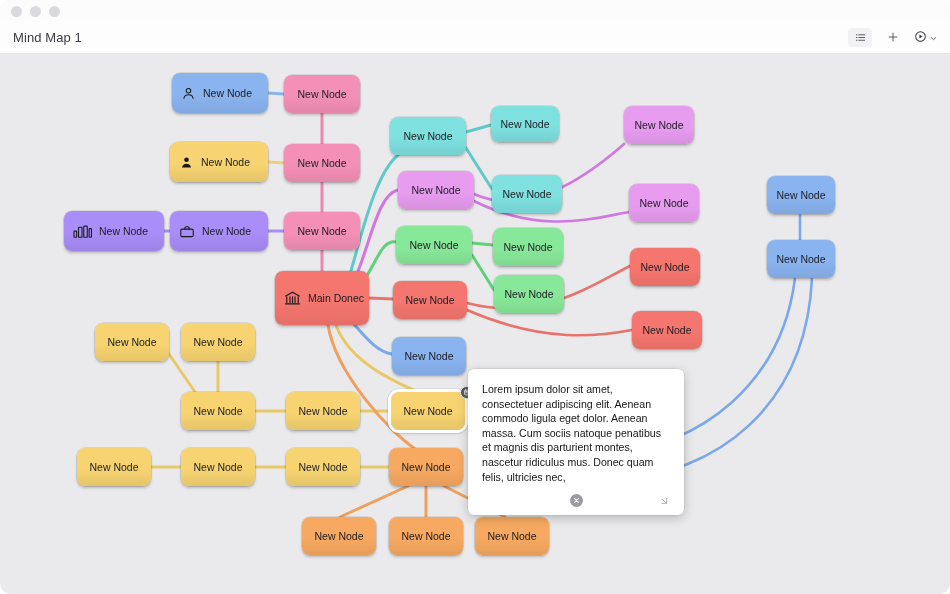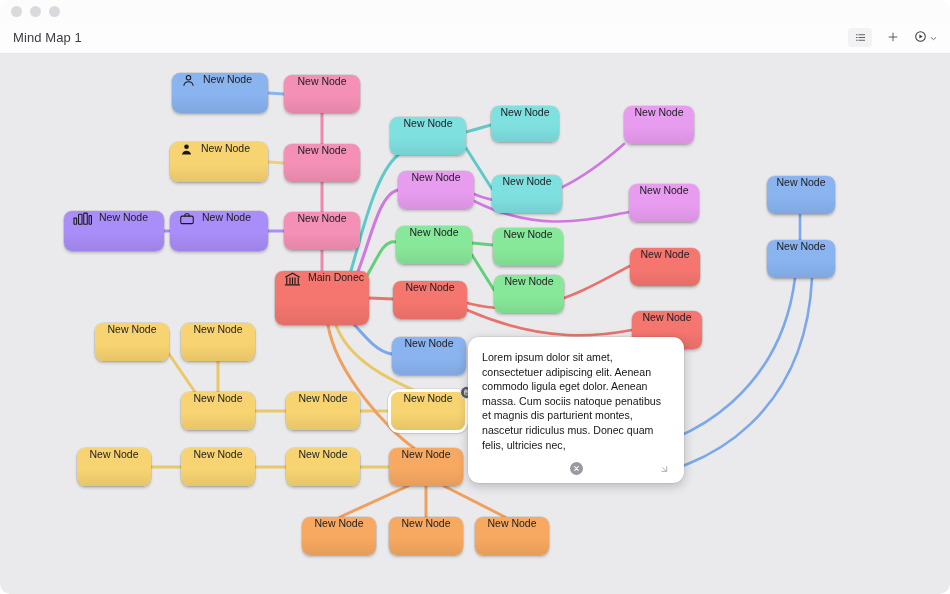--- a/index.html
+++ b/index.html
@@ -54,21 +54,21 @@
     background: #eaeaec;
     border-bottom-left-radius: 10px;
     border-bottom-right-radius: 10px;
     overflow: hidden;
   }
   .edges { position: absolute; inset: 0; width: 950px; height: 540px; }
   
   .node {
     position: absolute;
     border-radius: 8px;
-    display: flex; align-items: flex-start; justify-content: center;
+    display: flex; align-items: center; justify-content: center;
     gap: 7px;
     font-size: 10.5px;
     color: #1c1c20;
     box-shadow: 0 2px 3px rgba(0,0,0,.22), 0 0 0 .5px rgba(0,0,0,.16);
     white-space: nowrap;
     padding: 0 9px;
   }
   .node.wicon { justify-content: flex-start; }
   .node .ic { display: flex; align-items: center; flex: 0 0 auto; }
   .node .lbl { flex: 0 0 auto; }
@@ -79,24 +79,24 @@
     position: absolute;
     width: 13px; height: 13px; border-radius: 50%;
     background: #585860;
     border: 1.5px solid #e8e8ea;
     display: flex; align-items: center; justify-content: center;
   }
   
   .note {
     position: absolute;
     background: #ffffff;
-    border-radius: 11px;
+    border-radius: 6px;
     box-shadow: 0 3px 11px rgba(0,0,0,.22), 0 0 0 .5px rgba(0,0,0,.1);
     padding: 13px 14px 0 14px;
-    display: flex; flex-direction: column;
+    display: flex; flex-direction: column; margin-top: 32px;
   }
   .note p {
     font-size: 10.6px; line-height: 14.6px; color: #16161a;
   }
   .note p + p { margin-top: 13px; }
   .note-foot {
     margin-top: auto; position: relative; height: 30px;
     display: flex; align-items: center; justify-content: center;
   }
   .note-close {

